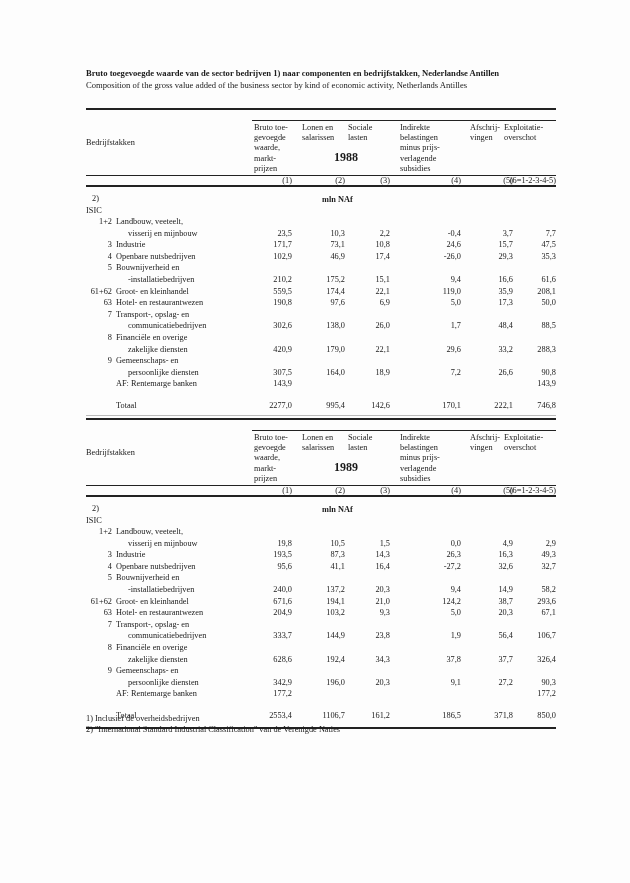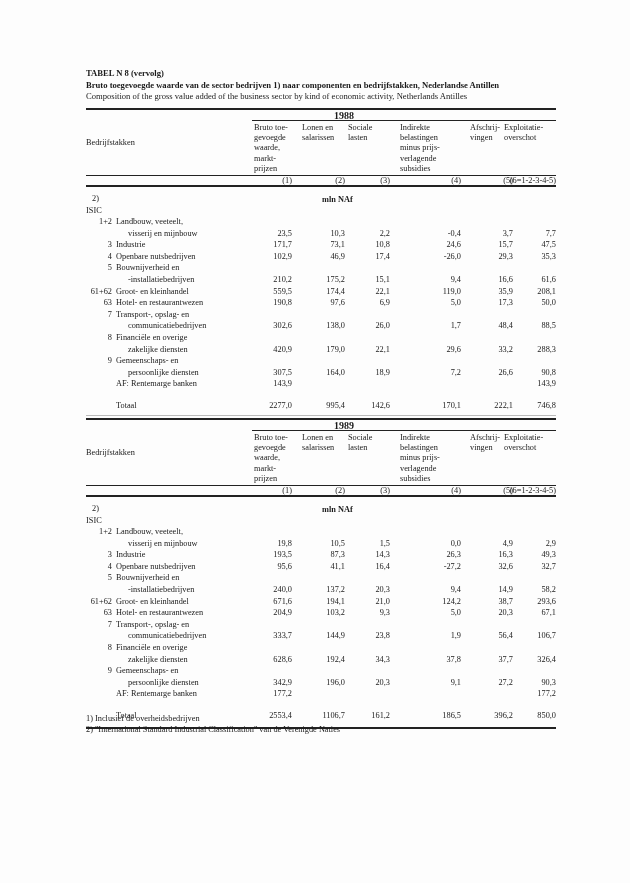--- a/index.html
+++ b/index.html
@@ -9,37 +9,36 @@
   .pagenum { position:absolute; top:44px; left:0; width:630px; text-align:center;
              font-family:"DejaVu Sans", sans-serif; font-size:13px; color:#333; }
   .title { position:absolute; left:86px; top:68px; width:470px; font-size:8.6px; line-height:11.5px; }
   .title .t1 { font-weight:bold; }
   .title .t2 { font-weight:bold; }
   .title .t3 { }
   .block { position:absolute; left:86px; width:470px; font-size:8.3px; }
   .rule { position:absolute; left:0; width:470px; background:#222; }
   .thick { height:2px; }
   .thin { height:1px; }
-  .year { position:absolute; font-weight:bold; font-size:10px; }
+  .year { position:absolute; font-weight:bold; font-size:12px;margin-top:40px; }
   .hcell { position:absolute; line-height:10.2px; font-size:8.3px; }
   .colnum { position:absolute; font-size:8.3px; text-align:right; }
   .unit { position:absolute; font-weight:bold; }
   .row { position:absolute; left:0; width:470px; height:12px; }
   .lbl { position:absolute; white-space:nowrap; }
   .code { position:absolute; text-align:right; width:30px; }
   .val { position:absolute; text-align:right; width:44px; }
   .footnote { position:absolute; left:86px; font-size:8.3px; }
 </style>
 </head>
 <body>
 
 <div class="page">
 
   <div class="title">
-    <div class="t1">TABEL N 8 (vervolg)</div>
     <div class="t2">Bruto toegevoegde waarde van de sector bedrijven 1) naar componenten en bedrijfstakken, Nederlandse Antillen</div>
     <div class="t3">Composition of the gross value added of the business sector by kind of economic activity, Netherlands Antilles</div>
   </div>
 
   <div id="tables">
       <div class="block" style="top: 108px; height: 300px;">
         <div class="rule thick" style="top:0"></div>
         <div class="year" style="top:2px;left:248px">1988</div>
         <div class="rule thin" style="top:12px;left:166px;width:304px"></div>
         <div class="hcell" style="top:30px;left:0">Bedrijfstakken</div>
@@ -380,21 +379,21 @@
           <span class="val" style="left:331px"></span>
           <span class="val" style="left:383px"></span>
           <span class="val" style="left:426px">177,2</span>
         </div>
         <div class="row" style="top:293px">
           <span class="lbl" style="left:30px">Totaal</span>
           <span class="val" style="left:162px">2553,4</span>
           <span class="val" style="left:215px">1106,7</span>
           <span class="val" style="left:260px">161,2</span>
           <span class="val" style="left:331px">186,5</span>
-          <span class="val" style="left:383px">396,2</span>
+          <span class="val" style="left:383px">371,8</span>
           <span class="val" style="left:426px">850,0</span>
         </div>
         <div class="rule thick" style="top:309px"></div>
       </div>
     </div>
 
   <div class="footnote" style="top:714px;">1) Inclusief de overheidsbedrijven</div>
   <div class="footnote" style="top:725px;">2) "International Standard Industrial Classification" van de Verenigde Naties</div>
 </div>
 

